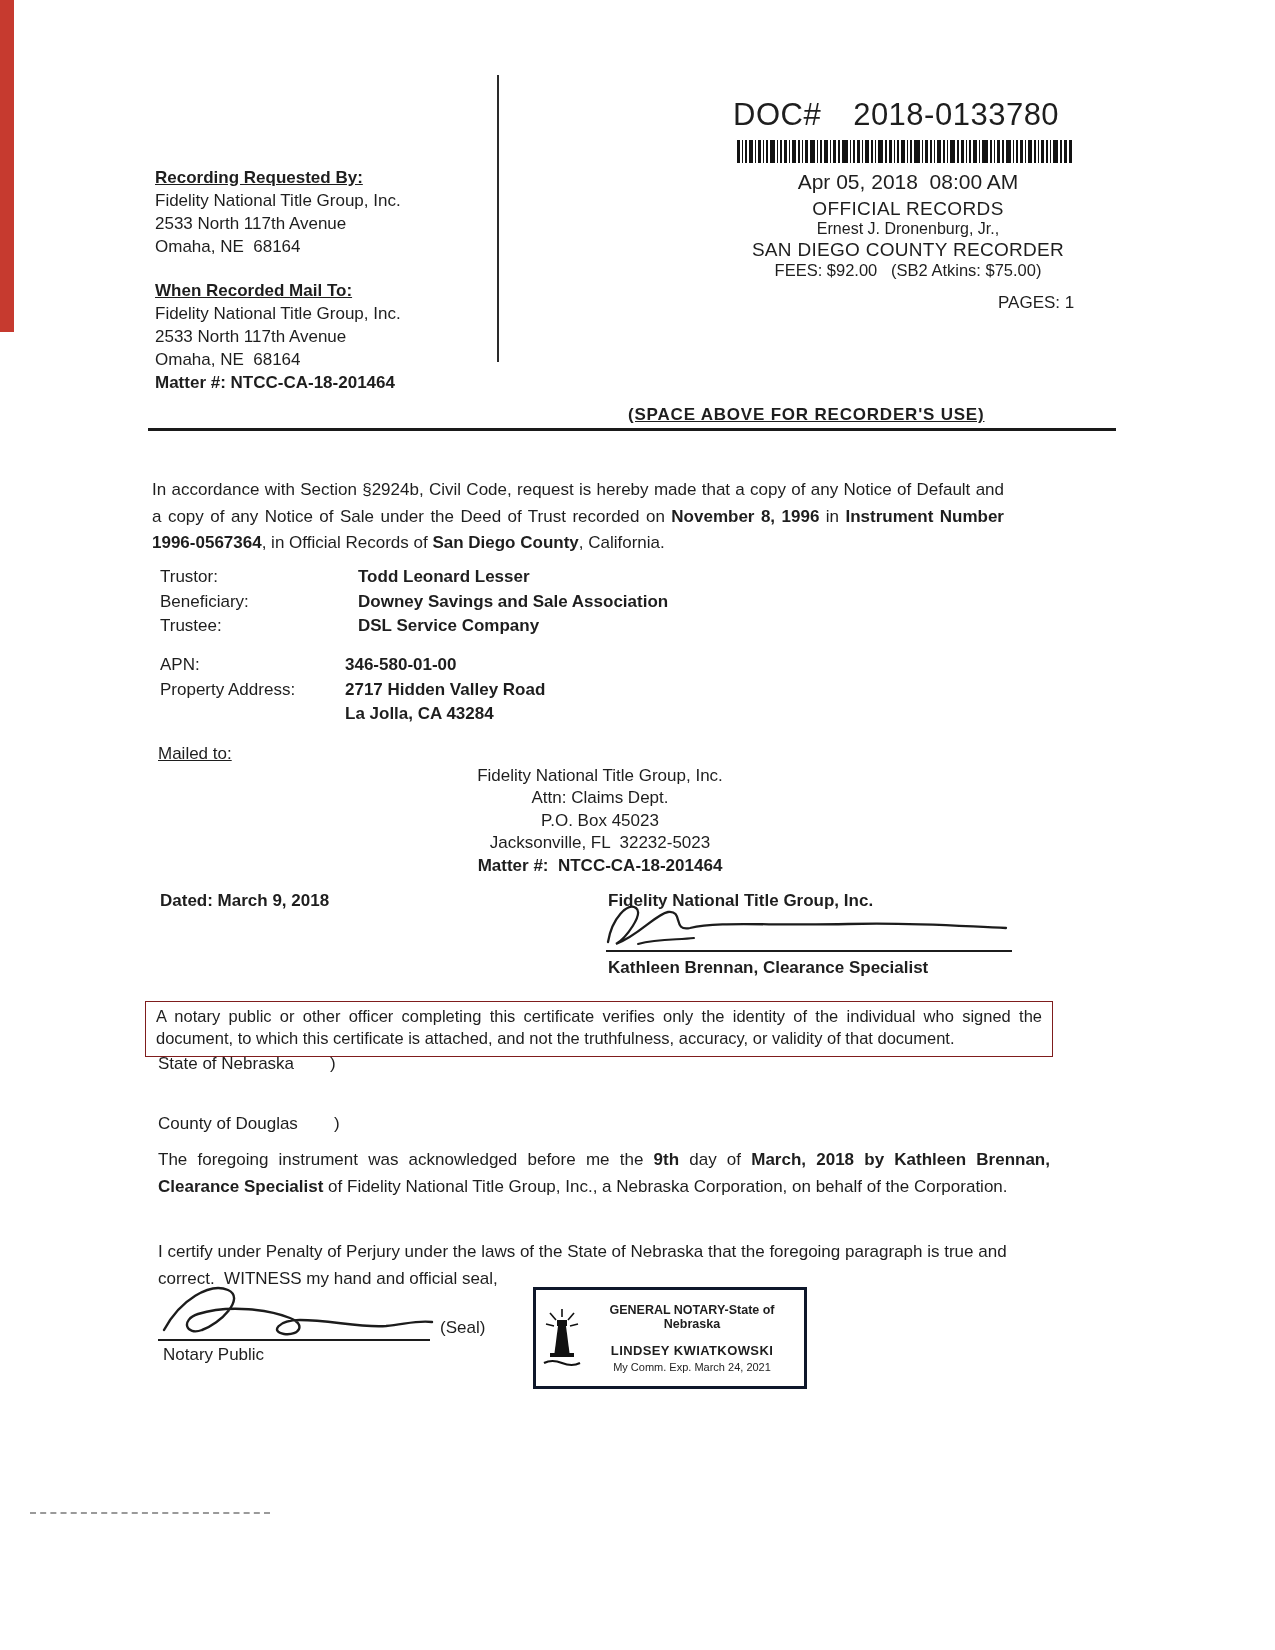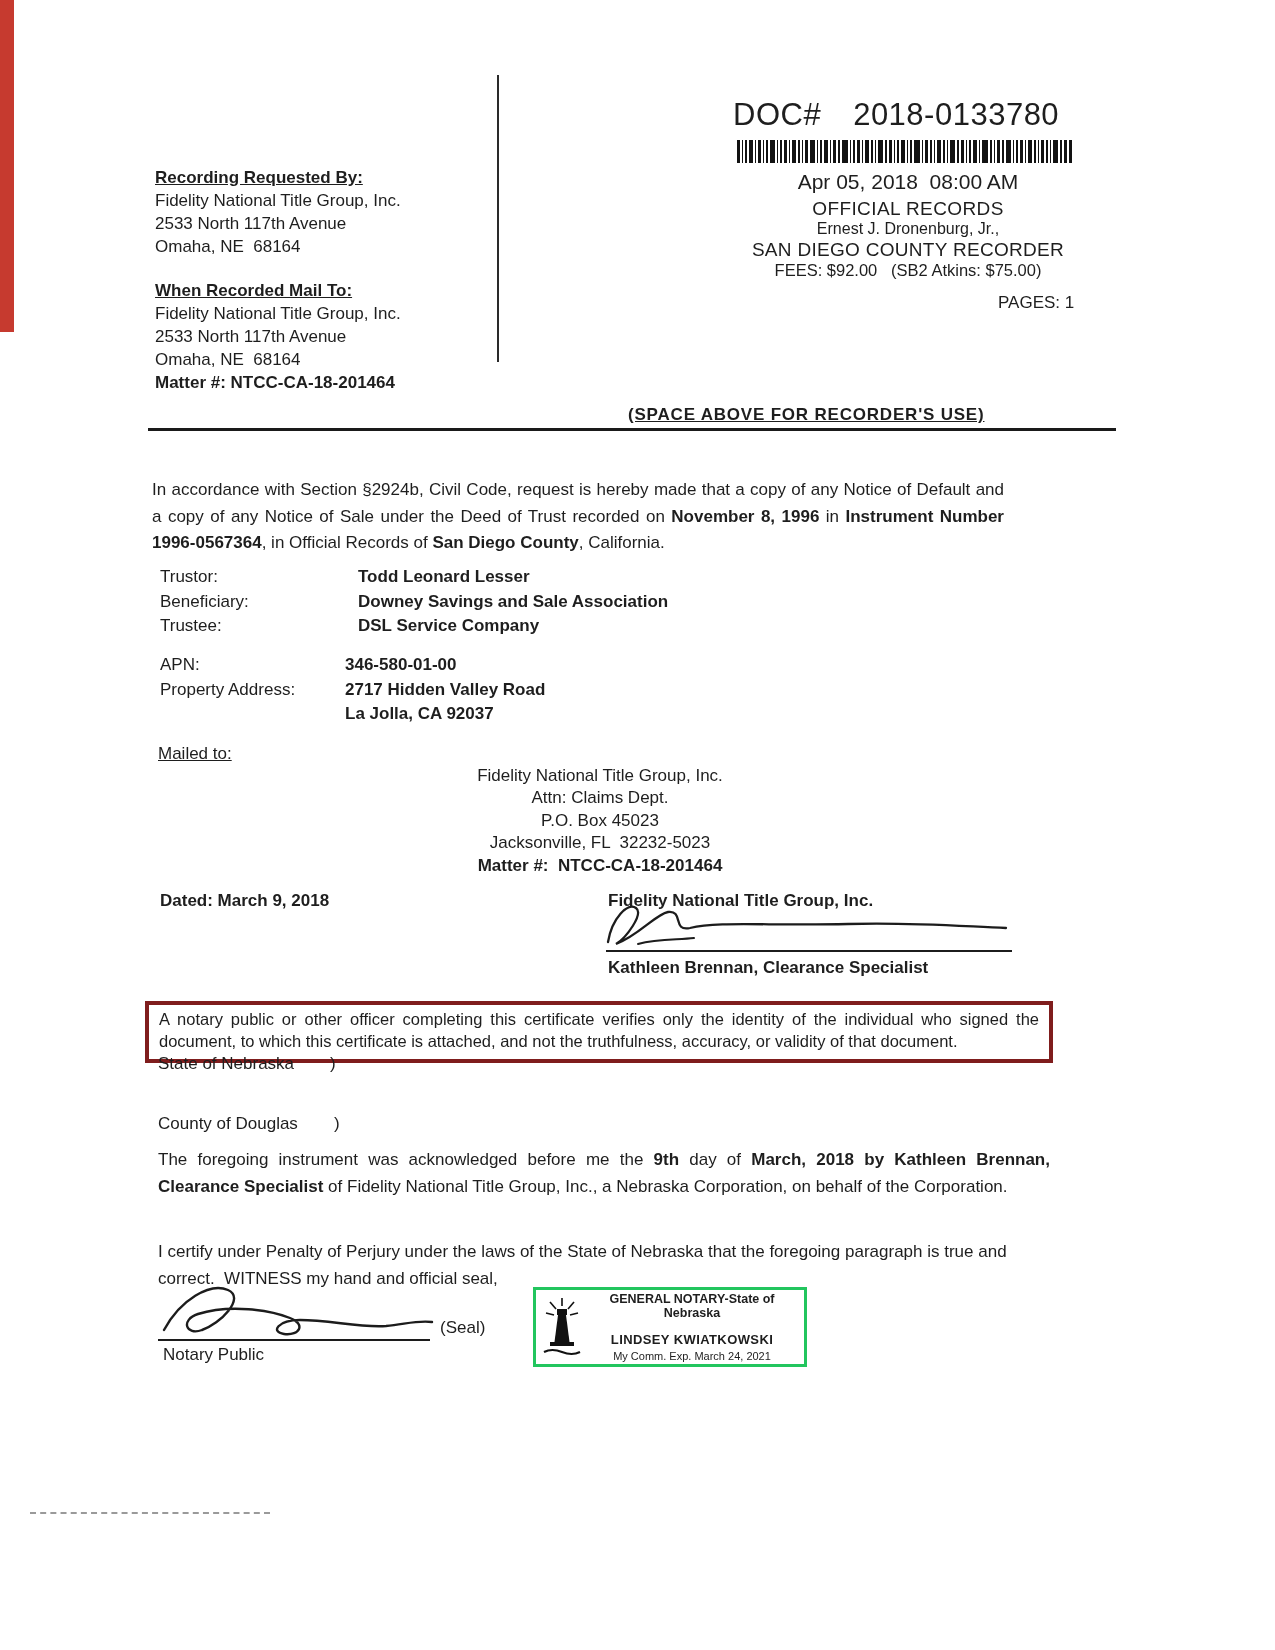--- a/index.html
+++ b/index.html
@@ -20,26 +20,26 @@
   .rc { left:733px; width:350px; text-align:center; }
   .thickline { left:148px; top:428px; width:968px; height:3px; background:#1a1a1a; }
   .doc-title { left:148px; top:434px; width:900px; text-align:center; font-size:18px; letter-spacing:0.8px; }
   .para { text-align:justify; font-size:17px; line-height:26.5px; }
   .row { line-height:24.5px; font-size:17px; }
   .lbl { display:inline-block; width:198px; }
   .lbl2 { display:inline-block; width:185px; }
   .mailblock { left:355px; top:765px; width:490px; text-align:center; font-size:17px; line-height:22.4px; }
   .sigline { height:2px; background:#1c1c1c; }
   .noticebox {
-    left:145px; top:1001px; width:908px; border:4px solid #7f1d1d;
+    left:145px; top:1001px; width:908px; border:1px solid #7f1d1d;
     padding:4px 10px 6px 10px; font-size:16.5px; line-height:21.8px; text-align:justify;
   }
   .paren { display:inline-block; margin-left:36px; }
   .stampbox {
-    left:533px; top:1287px; width:274px; height:80px; border:3px solid #22c55e;
+    left:533px; top:1287px; width:274px; height:102px; border:3px solid #0f172a;
     background:#fff; display:flex; align-items:center; gap:6px; padding:4px 8px 4px 6px;
   }
   .stamptext { flex:1; text-align:center; }
   .stamp-l1 { font-size:12.5px; font-weight:700; }
   .stamp-l2 { font-size:13px; font-weight:700; letter-spacing:0.4px; margin-top:12px; }
   .stamp-l3 { font-size:11px; margin-top:3px; }
   .dashline { left:30px; top:1512px; width:240px; border-top:2px dashed #9a9a9a; }
 </style>
 </head>
 <body>
@@ -175,21 +175,21 @@
   </section>
 
   <section class="abs" style="left:160px; top:653px;">
     <div class="row">
       <span class="lbl2">APN:</span><span class="b">346-580-01-00</span>
     </div>
     <div class="row">
       <span class="lbl2">Property Address:</span><span class="b">2717 Hidden Valley Road</span>
     </div>
     <div class="row">
-      <span class="lbl2"></span><span class="b">La Jolla, CA 92037</span>
+      <span class="lbl2"></span><span class="b">La Jolla, CA 43284</span>
     </div>
   </section>
 
   <div class="abs u fs17" style="left:158px; top:744px;">Mailed to:</div>
   <section class="abs mailblock">
     <div>Fidelity National Title Group, Inc.</div>
     <div>Attn: Claims Dept.</div>
     <div>P.O. Box 45023</div>
     <div class="pre">Jacksonville, FL  32232-5023</div>
     <div class="b pre">Matter #:  NTCC-CA-18-201464</div>

